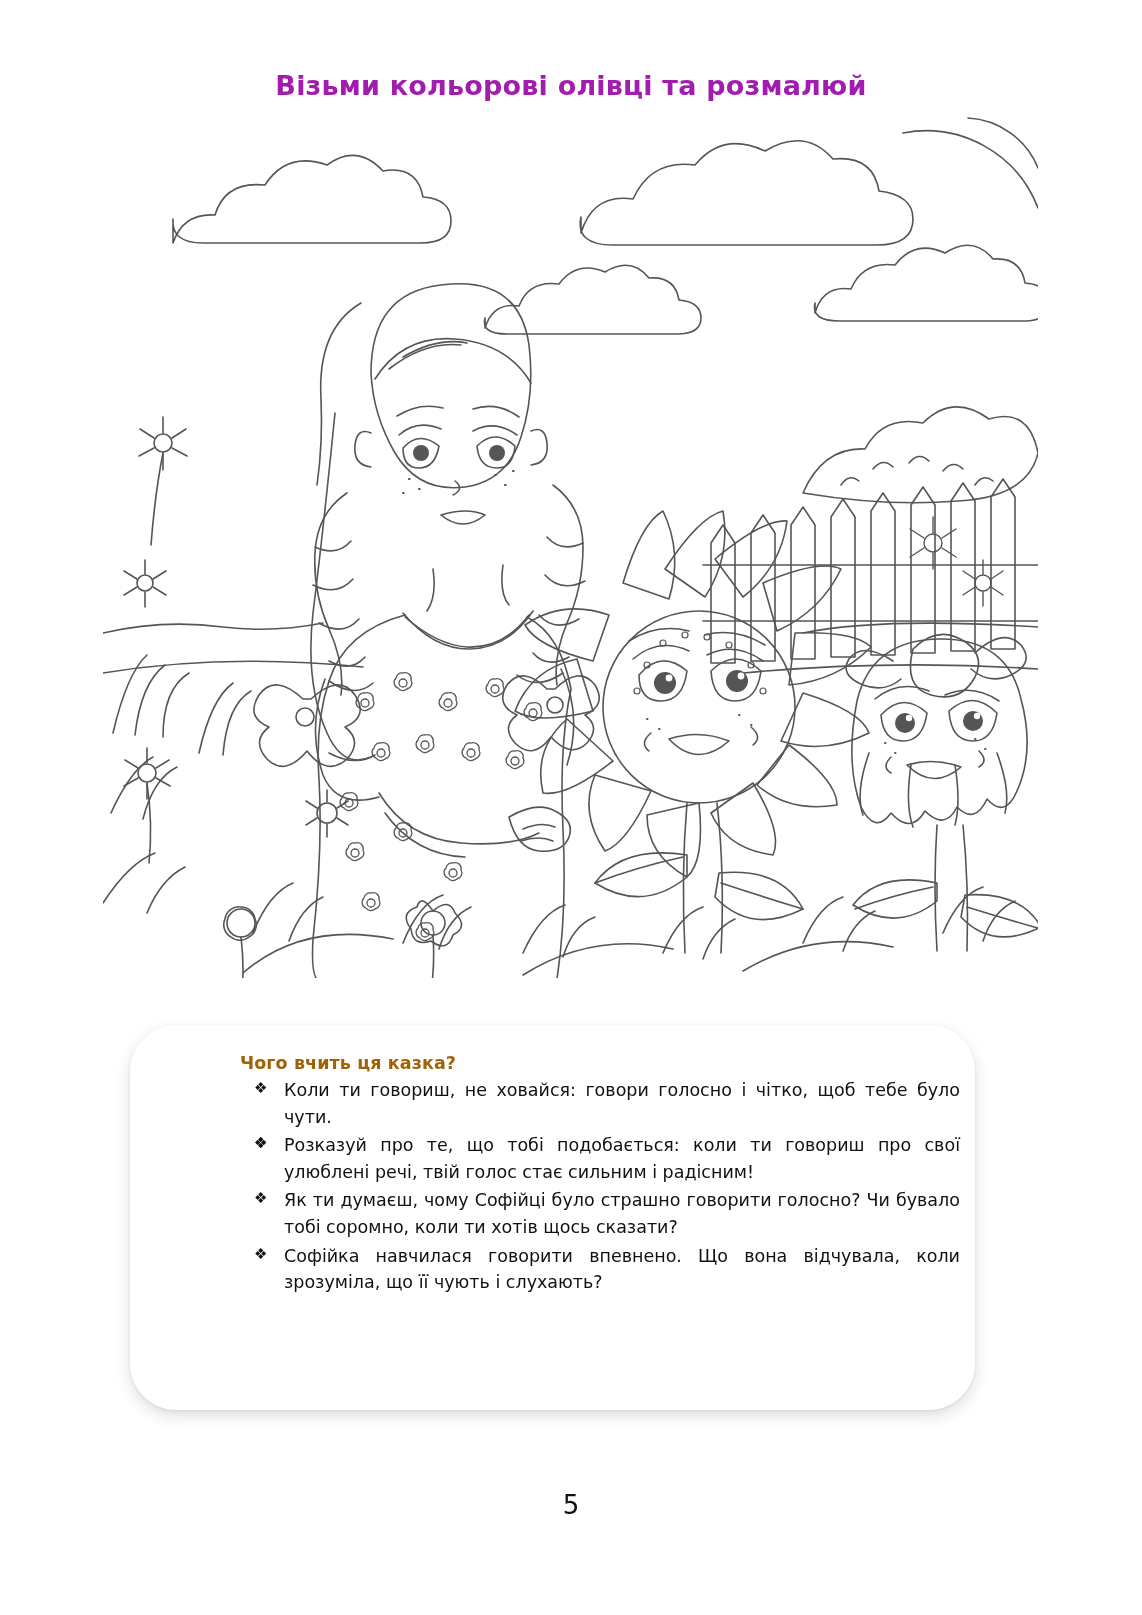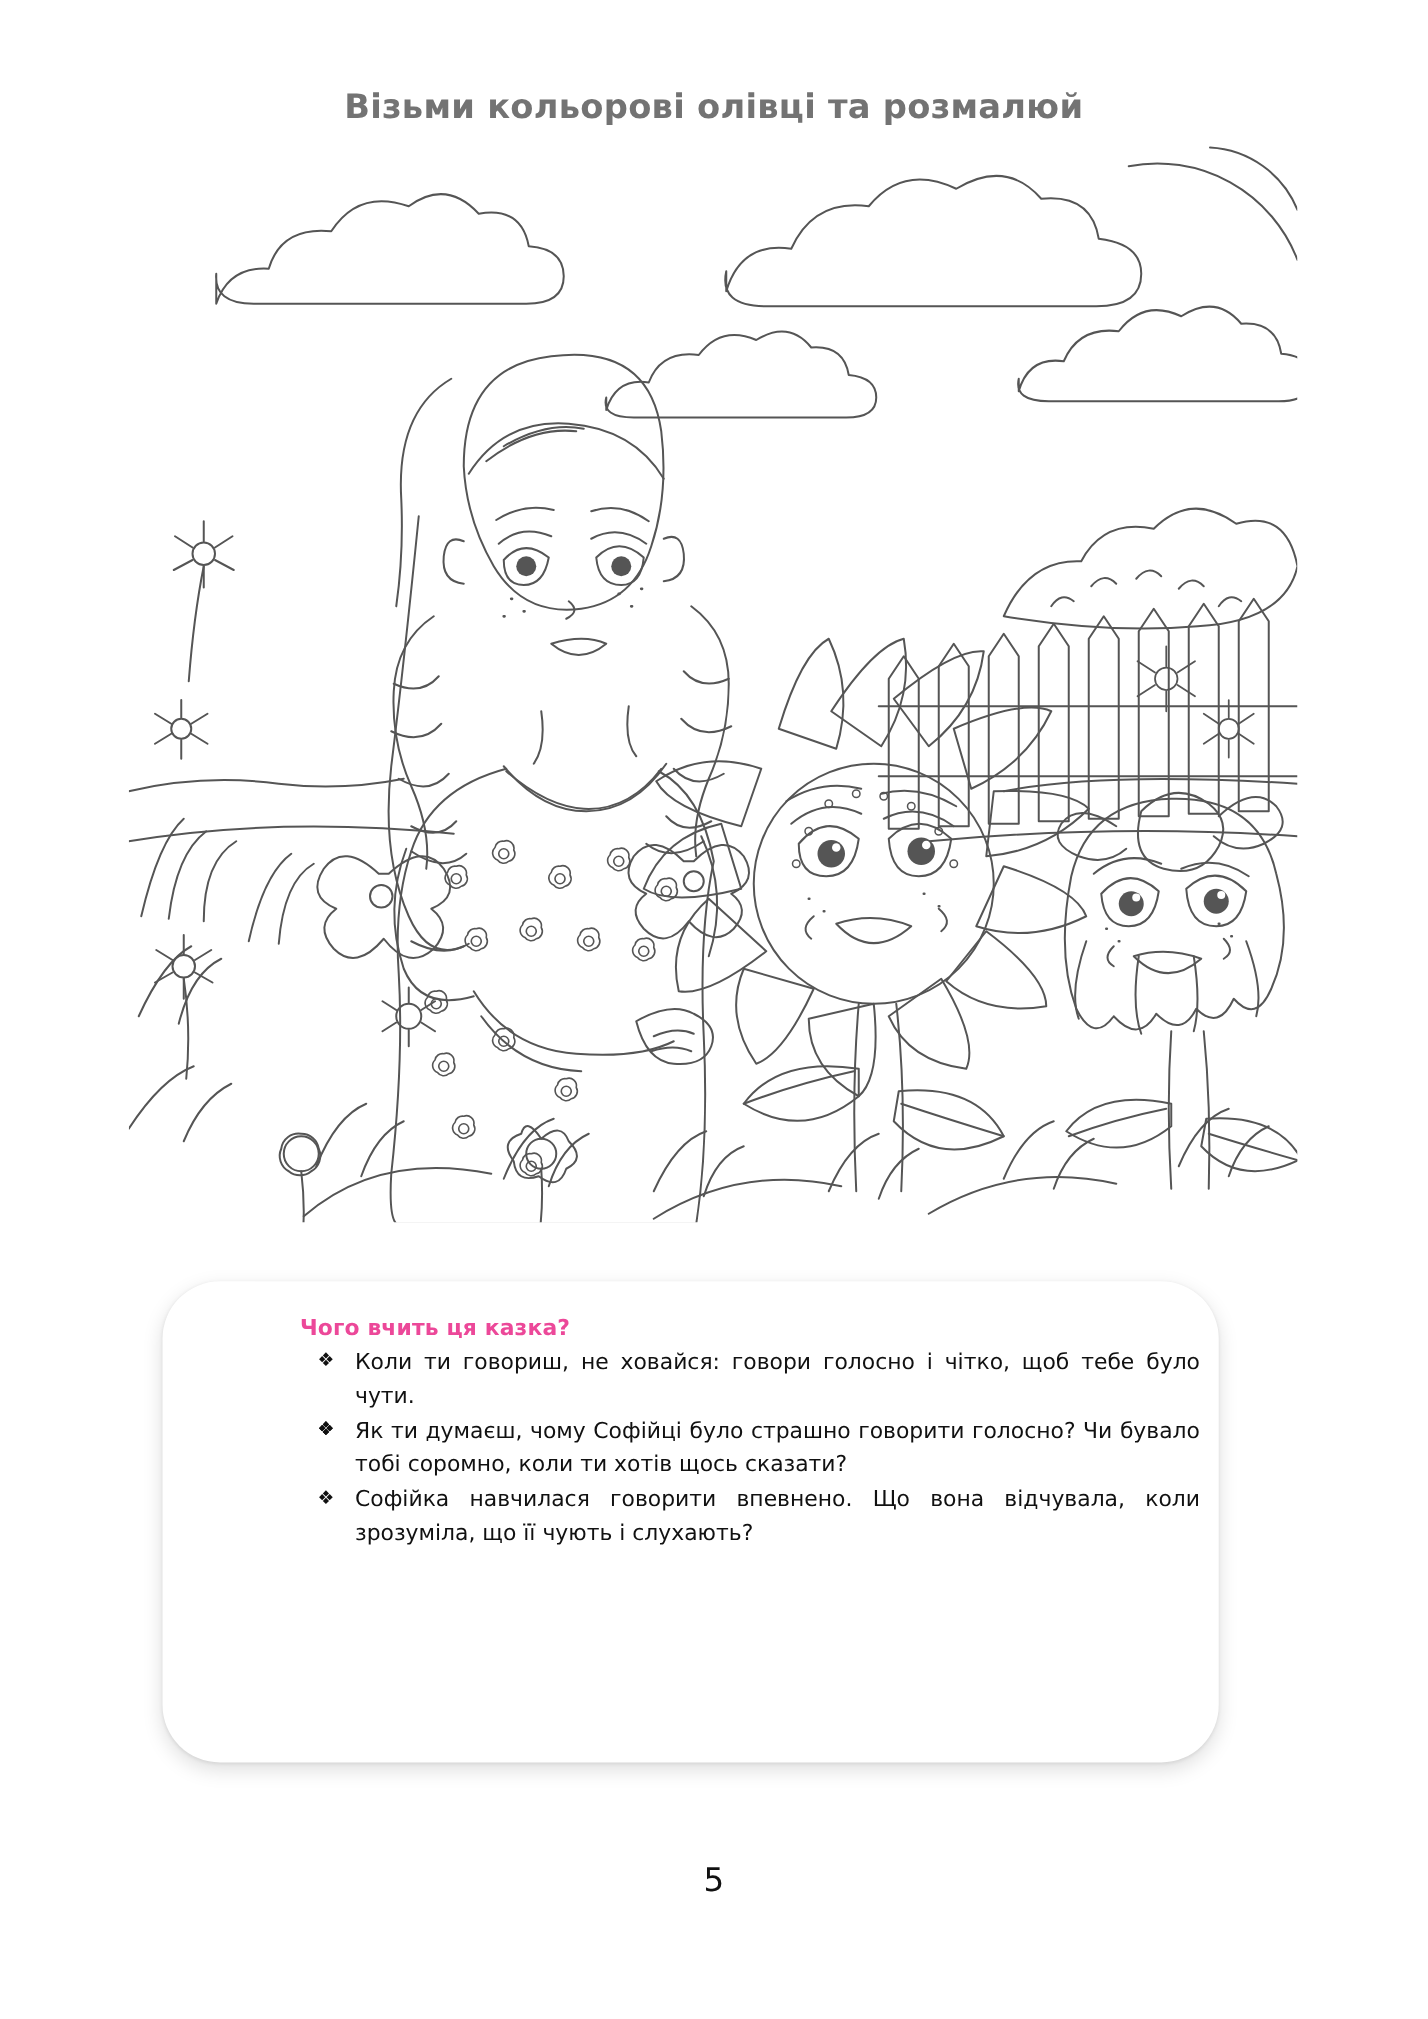--- a/index.html
+++ b/index.html
@@ -22,21 +22,21 @@
   }
   .page-title {
     position: absolute;
     top: 70px;
     left: 0;
     width: 100%;
     text-align: center;
     font-size: 27px;
     font-weight: 600;
     letter-spacing: 0.2px;
-    color: #737373;
+    color: #a21caf;
   }
   
   .illustration {
     position: absolute;
     left: 103px;
     top: 113px;
     width: 935px;
     height: 865px;
     background: #ffffff;
     overflow: hidden;
@@ -59,21 +59,21 @@
   }
   .text-inner {
     position: absolute;
     left: 110px;
     top: 18px;
     width: 720px;
   }
   .section-head {
     font-size: 17.5px;
     font-weight: 700;
-    color: #ec4899;
+    color: #a16207;
     margin: 10px 0 4px 0;
     letter-spacing: 0.1px;
   }
   .bullet-list {
     list-style: none;
     margin: 0;
     padding: 0;
   }
   .bullet-list li {
     position: relative;
@@ -431,20 +431,21 @@
       <ul class="bullet-list">
         <li>
           <span class="bullet">❖</span>
           <span>Коли ти говориш, не ховайся: говори голосно і чітко, щоб тебе було чути.</span>
         </li>
         <li>
           <span class="bullet">❖</span>
         </li>
         <li>
           <span class="bullet">❖</span>
+          <span>Розказуй про те, що тобі подобається: коли ти говориш про свої улюблені речі, твій голос стає сильним і радісним!</span>
         </li>
       </ul>
 
       <ul class="bullet-list">
         <li>
           <span class="bullet">❖</span>
           <span>Як ти думаєш, чому Софійці було страшно говорити голосно? Чи бувало тобі соромно, коли ти хотів щось сказати?</span>
         </li>
         <li>
           <span class="bullet">❖</span>

